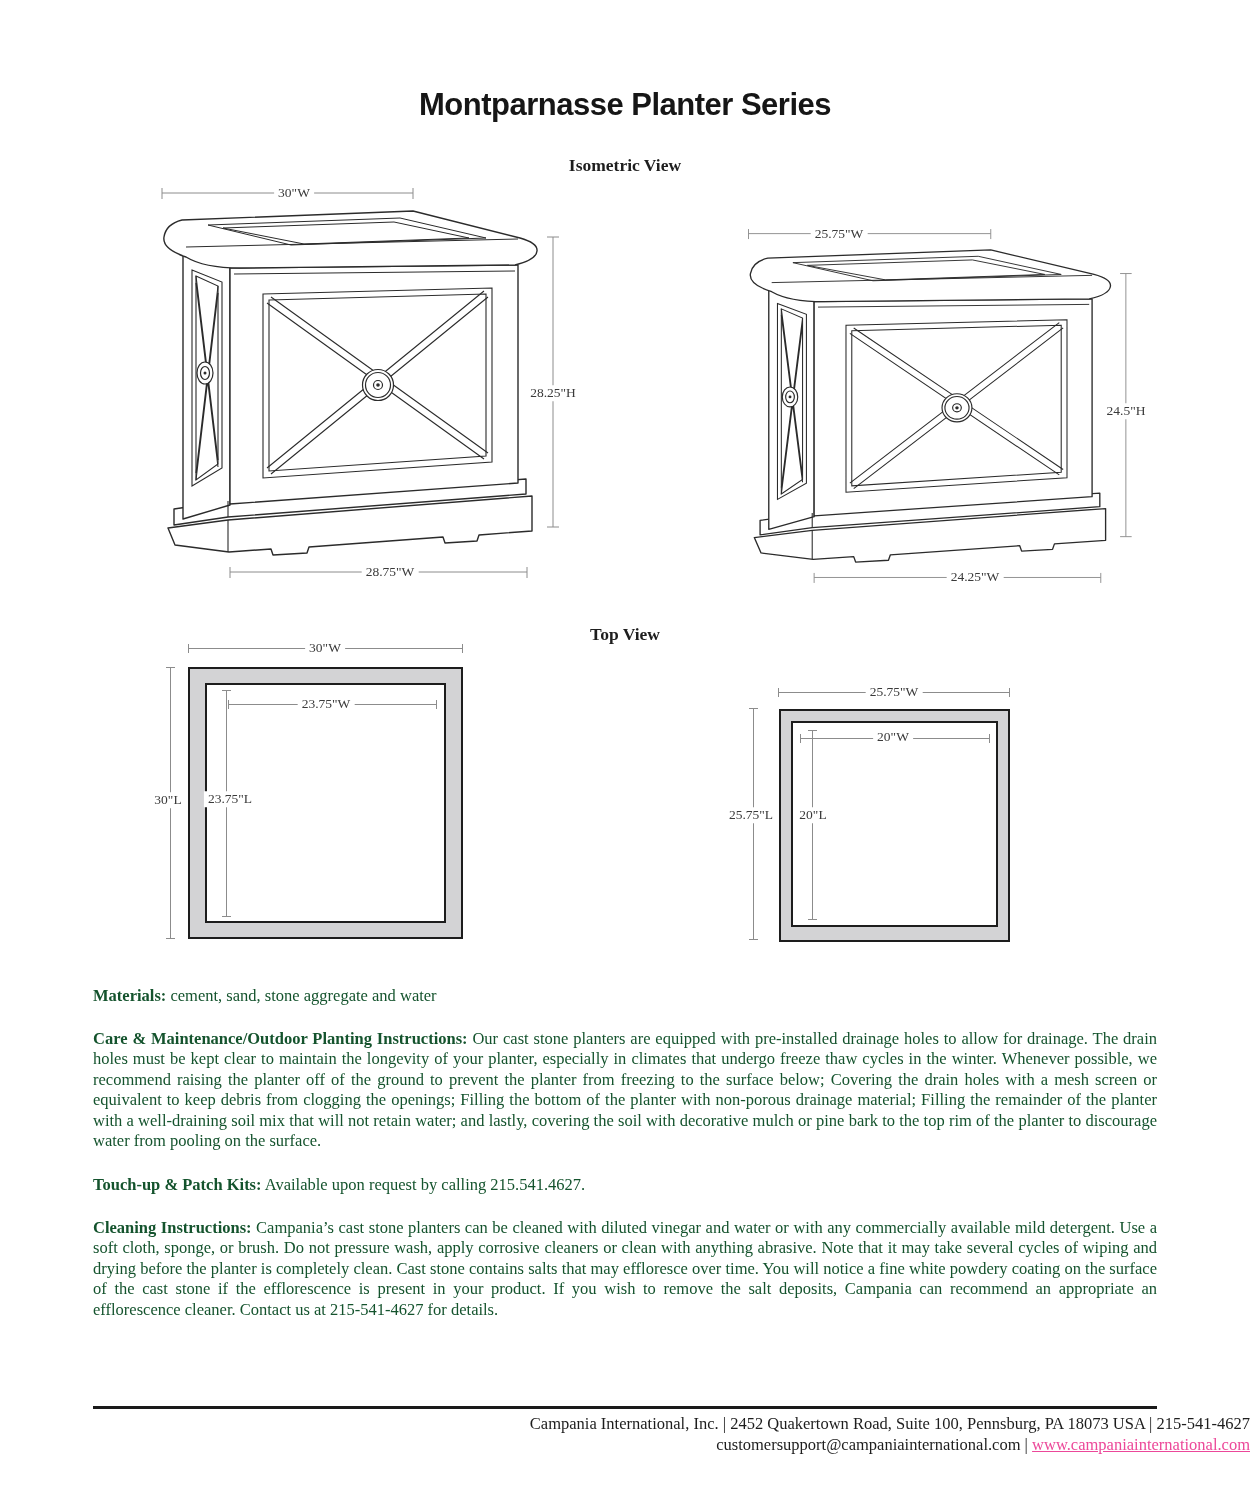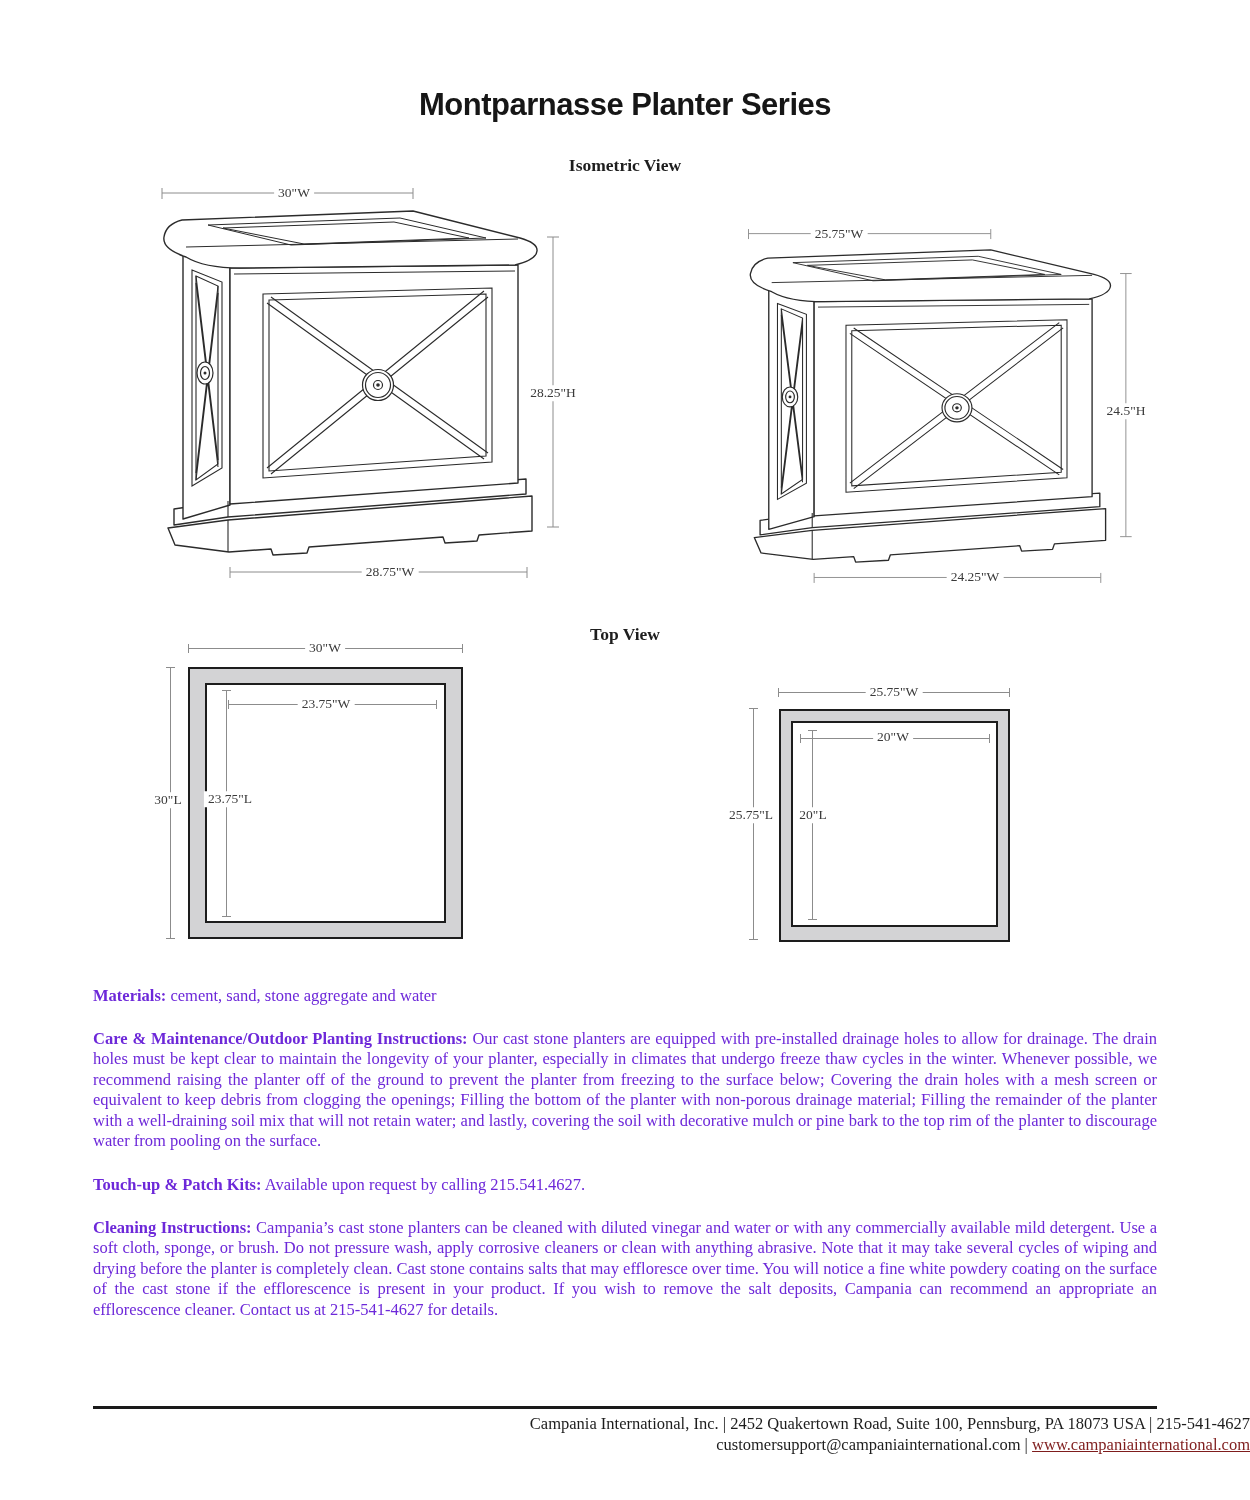--- a/index.html
+++ b/index.html
@@ -30,21 +30,21 @@
     position:absolute;transform:translate(-50%,-50%);
     background:#ffffff;padding:0 4px;font-size:13.5px;line-height:1.15;
     color:#3a3a3a;white-space:nowrap;
   }
   
   .tv-outer{position:absolute;box-sizing:border-box;border:2px solid #1d1d1d;background:#d3d3d5;}
   .tv-inner{position:absolute;box-sizing:border-box;border:2px solid #1d1d1d;background:#ffffff;}
   
   .para{
     position:absolute;left:93px;width:1064px;
-    font-size:16.5px;line-height:1.24;text-align:justify;color:#6d28d9;
+    font-size:16.5px;line-height:1.24;text-align:justify;color:#14532d;
   }
   .para b{font-weight:bold;}
   .footer-rule{position:absolute;left:93px;width:1064px;height:3px;background:#1a1a1a;}
   .footer-line{
     position:absolute;left:0;right:0;text-align:right;
     font-size:16.5px;color:#1d1d1d;
   }
   .weblink{text-decoration:underline;cursor:pointer;}
 </style>
 </head>
@@ -166,14 +166,14 @@
   <b>Touch-up &amp; Patch Kits:</b><span> Available upon request by calling 215.541.4627.</span>
 </div>
 
 <div class="para" style="top:1218px;">
   <b>Cleaning Instructions:</b><span> Campania’s cast stone planters can be cleaned with diluted vinegar and water or with any commercially available mild detergent. Use a soft cloth, sponge, or brush. Do not pressure wash, apply corrosive cleaners or clean with anything abrasive. Note that it may take several cycles of wiping and drying before the planter is completely clean. Cast stone contains salts that may effloresce over time. You will notice a fine white powdery coating on the surface of the cast stone if the efflorescence is present in your product. If you wish to remove the salt deposits, Campania can recommend an appropriate an efflorescence cleaner. Contact us at 215-541-4627 for details.</span>
 </div>
 
 <div class="footer-rule" style="top:1406px;"></div>
 <div class="footer-line" style="top:1414px;">Campania International, Inc. | 2452 Quakertown Road, Suite 100, Pennsburg, PA 18073 USA | 215-541-4627</div>
 <div class="footer-line" style="top:1435px;">
-  <span>customersupport@campaniainternational.com | </span><a class="weblink" style="color:#7f1d1d;">www.campaniainternational.com</a>
+  <span>customersupport@campaniainternational.com | </span><a class="weblink" style="color:#ec4899;">www.campaniainternational.com</a>
 </div>
 
 </body></html>

